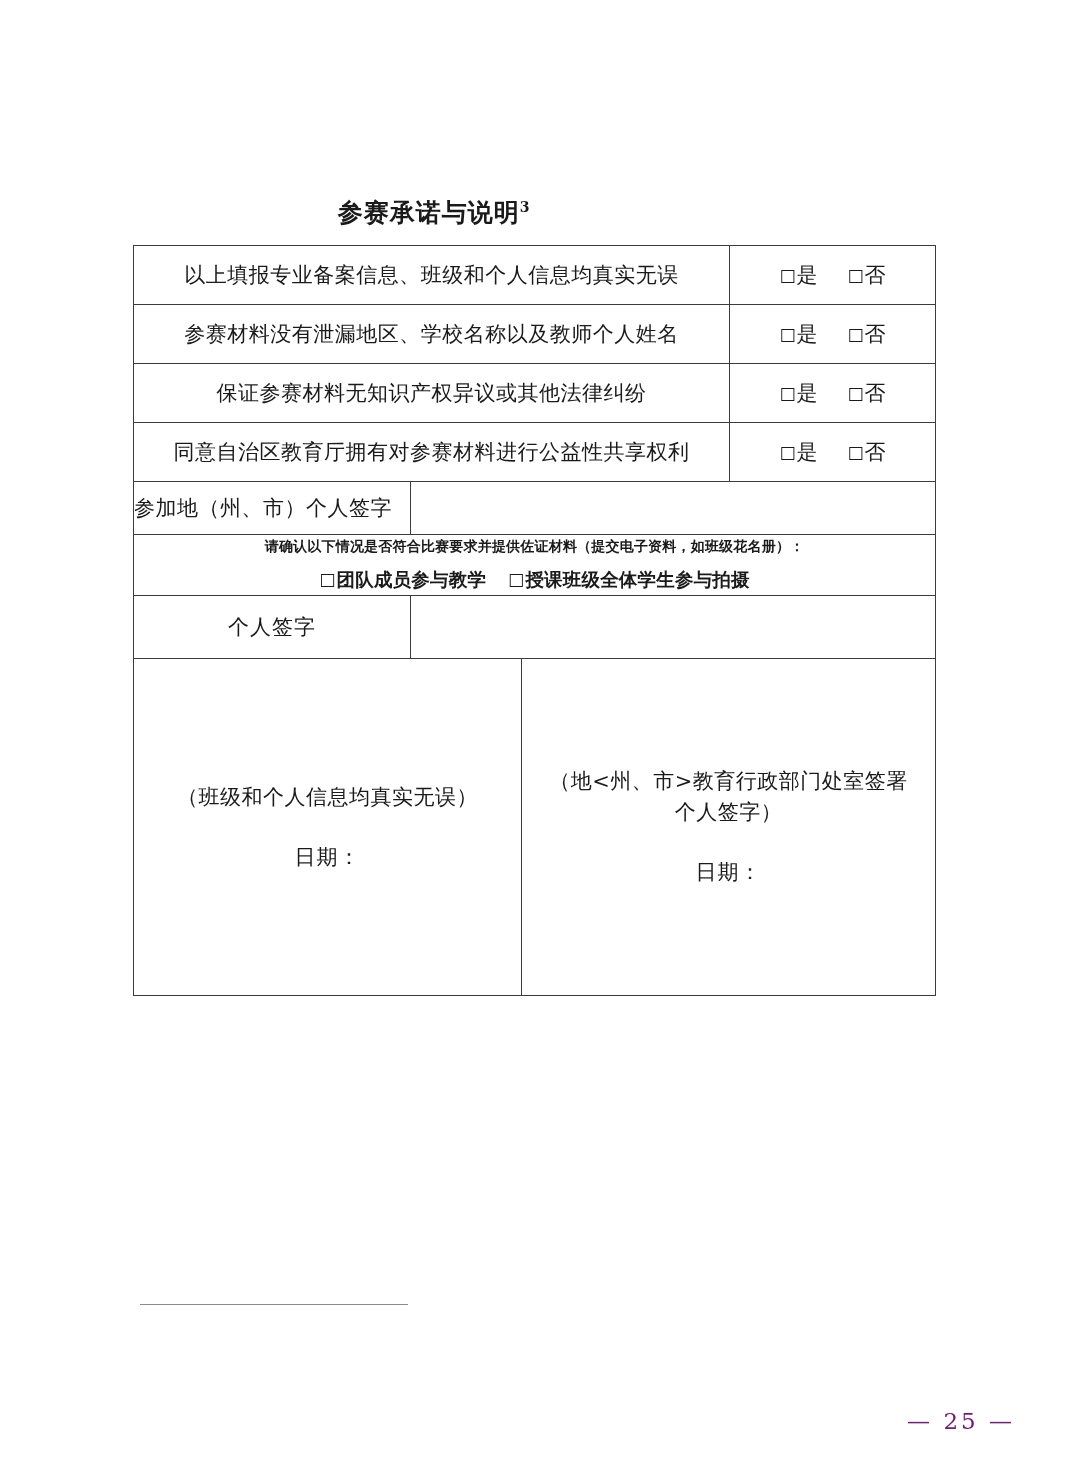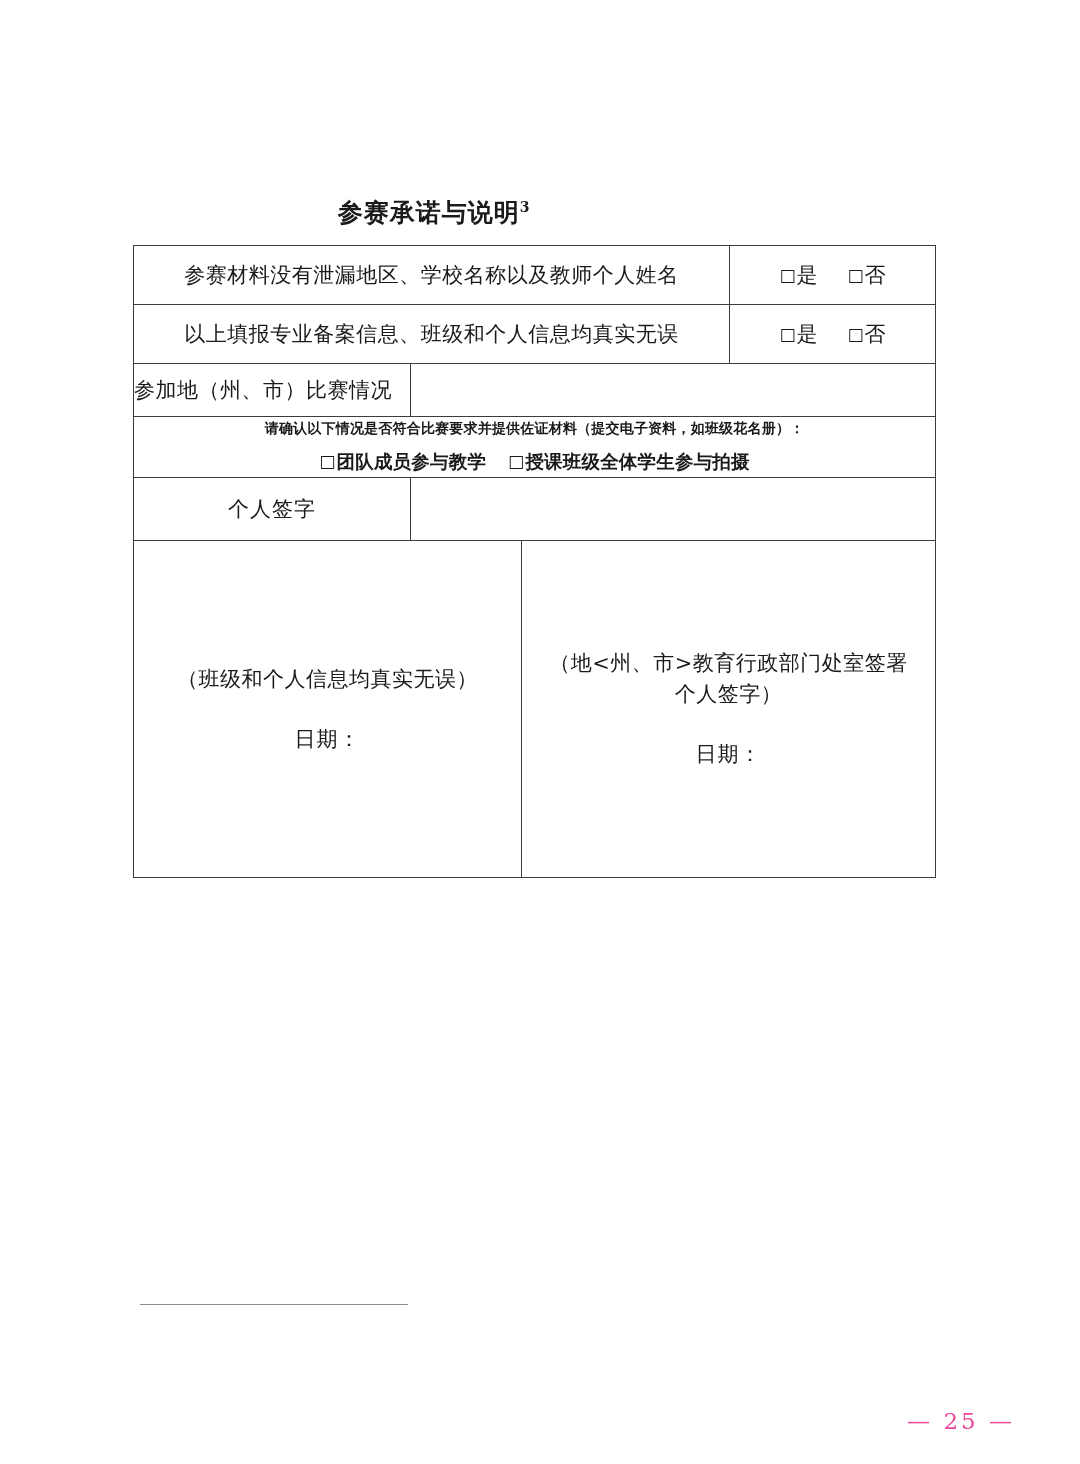--- a/index.html
+++ b/index.html
@@ -151,21 +151,21 @@
 
   
   .page-number {
     position: absolute;
     left: 0;
     top: 1408px;
     width: 1015px;
     text-align: right;
     font-size: 23px;
     letter-spacing: 3px;
-    color: #ec4899;
+    color: #701a75;
   }
 </style>
 </head>
 <body>
 
 <div class="page">
 
   <div class="doc-title">
     <span>参赛承诺与说明</span><span class="sup">3</span>
   </div>
@@ -173,37 +173,49 @@
   <table class="form-table">
     <colgroup>
       <col style="width:277px">
       <col style="width:111px">
       <col style="width:208px">
       <col style="width:206px">
     </colgroup>
     <tbody>
 
       <tr>
+        <td class="stmt-cell" colspan="3">以上填报专业备案信息、班级和个人信息均真实无误</td>
+        <td class="yn-cell">
+          <span class="opt"><span class="cb">□</span><span>是</span></span><span class="opt"><span class="cb">□</span><span>否</span></span>
+        </td>
+      </tr>
+
+      <tr>
         <td class="stmt-cell" colspan="3">参赛材料没有泄漏地区、学校名称以及教师个人姓名</td>
         <td class="yn-cell">
           <span class="opt"><span class="cb">□</span><span>是</span></span><span class="opt"><span class="cb">□</span><span>否</span></span>
         </td>
       </tr>
 
       <tr>
-        <td class="stmt-cell" colspan="3">以上填报专业备案信息、班级和个人信息均真实无误</td>
-        <td class="yn-cell">
-          <span class="opt"><span class="cb">□</span><span>是</span></span><span class="opt"><span class="cb">□</span><span>否</span></span>
-        </td>
-      </tr>
-
-
-
-      <tr>
-        <td class="label-cell">参加地（州、市）比赛情况</td>
+        <td class="stmt-cell" colspan="3">保证参赛材料无知识产权异议或其他法律纠纷</td>
+        <td class="yn-cell">
+          <span class="opt"><span class="cb">□</span><span>是</span></span><span class="opt"><span class="cb">□</span><span>否</span></span>
+        </td>
+      </tr>
+
+      <tr>
+        <td class="stmt-cell" colspan="3">同意自治区教育厅拥有对参赛材料进行公益性共享权利</td>
+        <td class="yn-cell">
+          <span class="opt"><span class="cb">□</span><span>是</span></span><span class="opt"><span class="cb">□</span><span>否</span></span>
+        </td>
+      </tr>
+
+      <tr>
+        <td class="label-cell">参加地（州、市）个人签字</td>
         <td class="blank-cell" colspan="3"></td>
       </tr>
 
       <tr>
         <td class="confirm-cell" colspan="4">
           <div class="confirm-head">请确认以下情况是否符合比赛要求并提供佐证材料（提交电子资料，如班级花名册）：</div>
           <div class="confirm-opts"><span><span class="cb">□</span><span>团队成员参与教学</span></span><span class="gap"></span><span><span class="cb">□</span><span>授课班级全体学生参与拍摄</span></span></div>
         </td>
       </tr>
 

